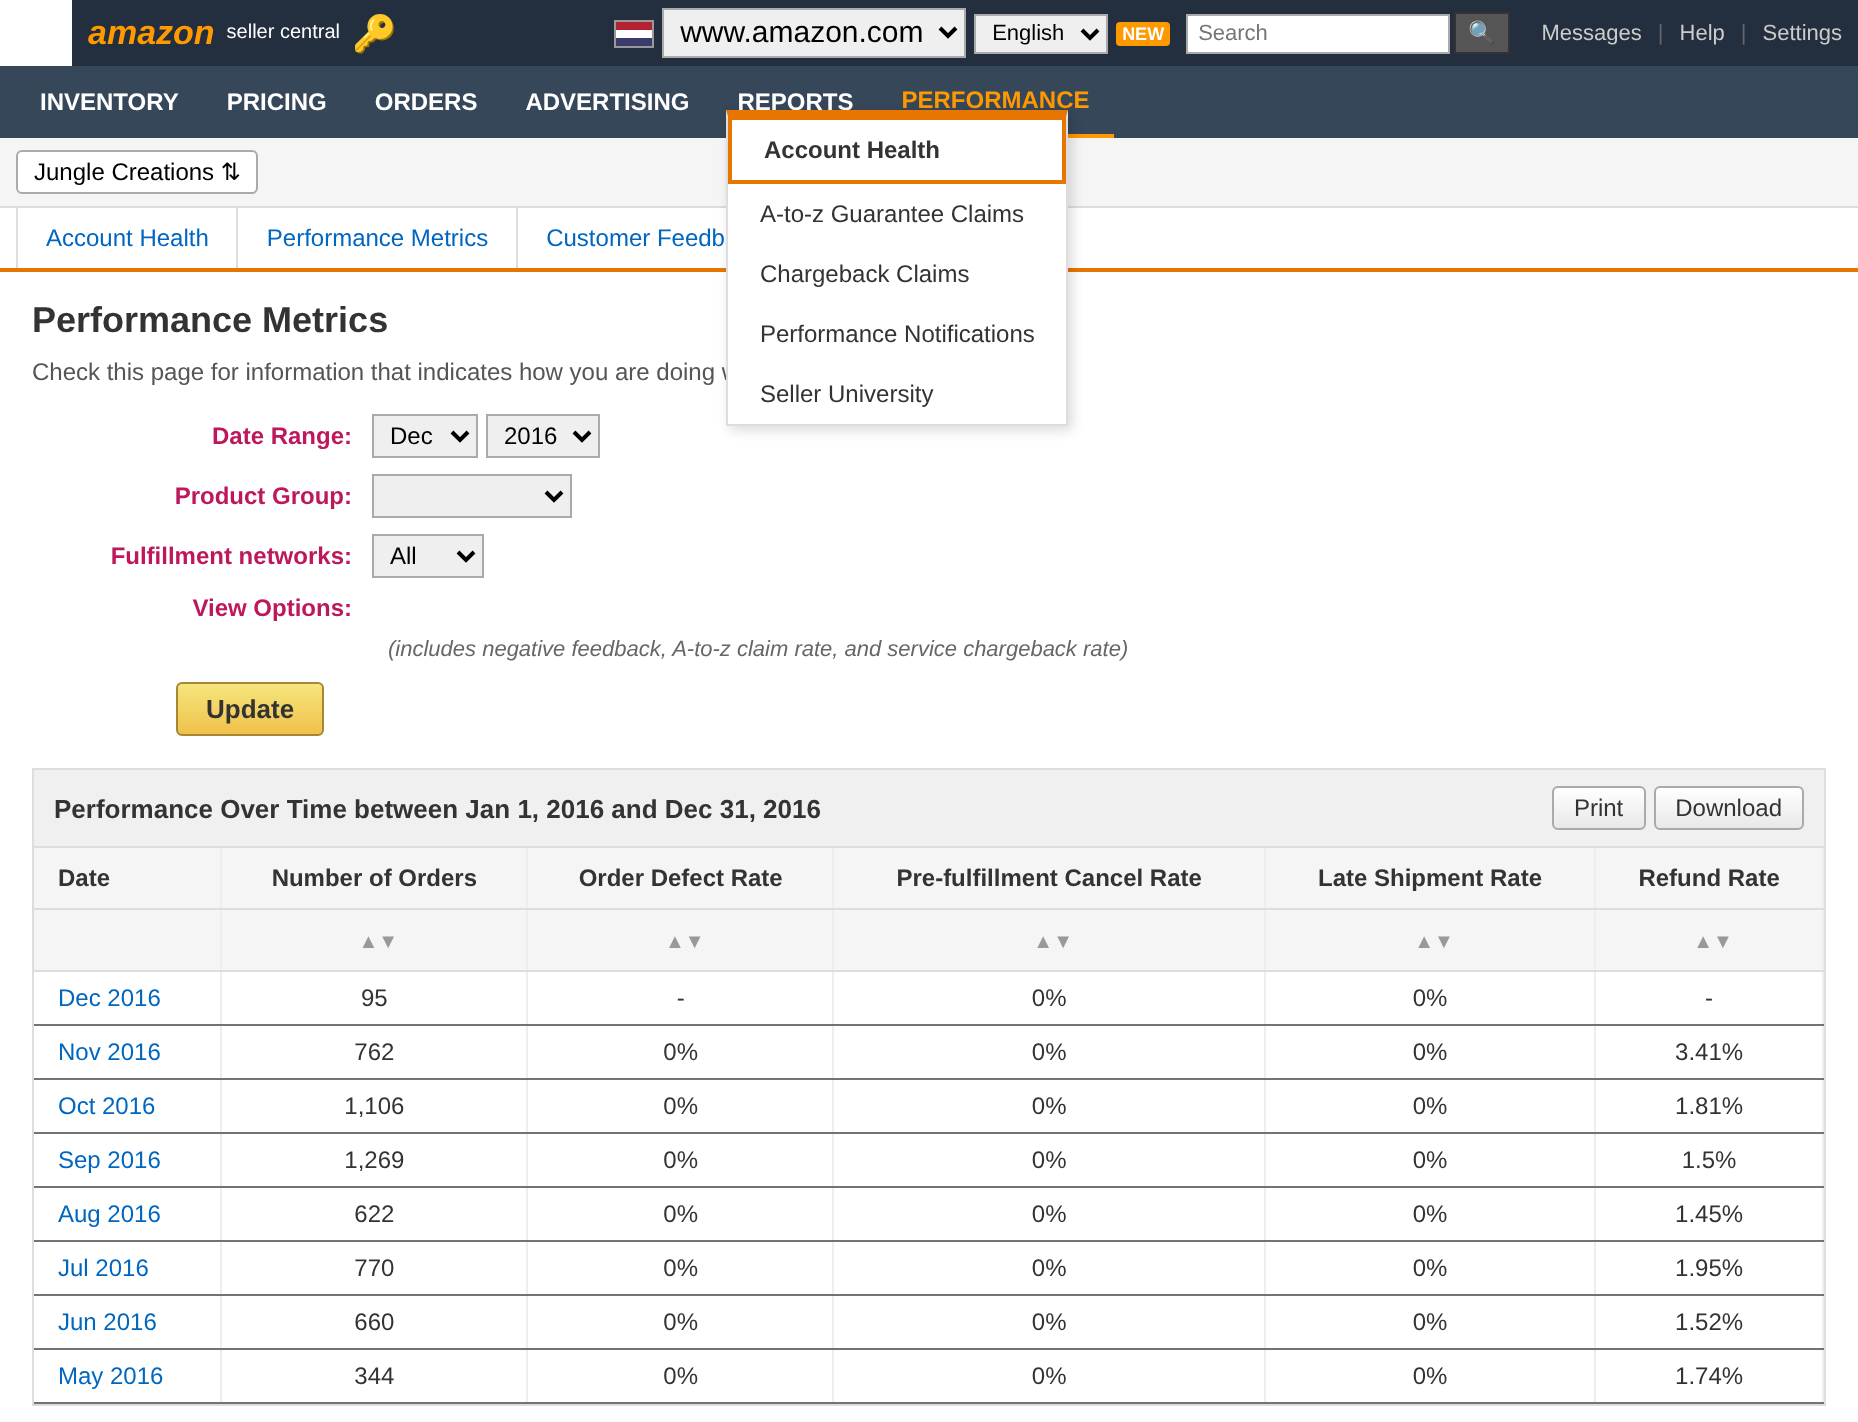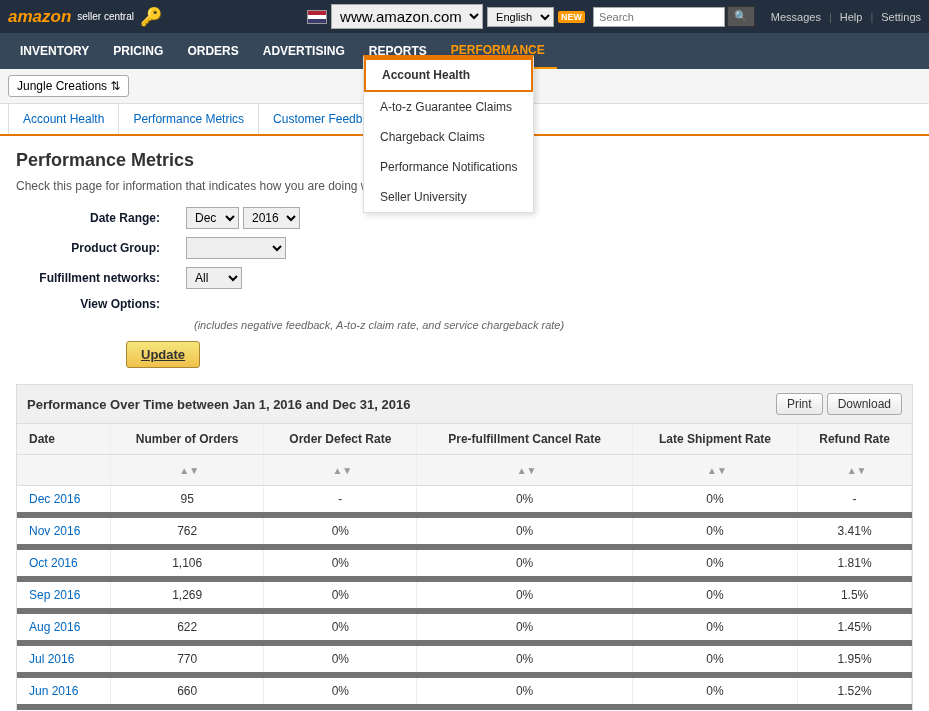--- a/index.html
+++ b/index.html
@@ -5,20 +5,21 @@
     * { box-sizing: border-box; margin: 0; padding: 0; }
     body { font-family: Arial, sans-serif; font-size: 12px; color: #333; background: #fff; }
 
     
     #top-header {
       background: #232f3e;
       display: flex;
       align-items: center;
       padding: 4px 8px;
       gap: 8px;
+      margin-left: 36px;
     }
     #logo-area {
       display: flex;
       align-items: center;
       gap: 6px;
     }
     #region-select {
       margin-left: auto;
       display: flex;
       align-items: center;
@@ -146,22 +147,22 @@
     .filter-row {
       display: flex;
       align-items: center;
       margin-bottom: 8px;
       font-size: 12px;
     }
     .filter-label {
       font-weight: bold;
       width: 170px;
       text-align: right;
-      padding-right: 26px;
-      color: #0f172a;
+      padding-right: 10px;
+      color: #be185d;
     }
     .filter-value {
       display: flex;
       align-items: center;
       gap: 4px;
     }
     select.form-select {
       font-size: 12px;
       padding: 2px 4px;
       border: 1px solid #aaa;
@@ -187,22 +188,21 @@
 
     .update-btn {
       background: linear-gradient(#f5e67c, #f0c14b);
       border: 1px solid #a88734;
       border-radius: 3px;
       padding: 5px 14px;
       font-size: 13px;
       font-weight: bold;
       cursor: pointer;
       color: #333;
-      margin-left: 110px;
-      text-decoration: underline;
+      margin-left: 72px;
     }
 
     
     #table-section {
       margin-top: 16px;
       border: 1px solid #ddd;
     }
 
     #table-header-bar {
       background: #f0f0f0;
@@ -241,21 +241,21 @@
       background: #f5f5f5;
       border-bottom: 1px solid #ddd;
       border-right: 1px solid #eee;
       padding: 8px 10px;
       text-align: center;
       font-weight: bold;
       color: #333;
     }
     table.data-table th:first-child { text-align: left; padding-left: 12px; }
     table.data-table td {
-      border-bottom: 6px solid #737373;
+      border-bottom: 1px solid #737373;
       border-right: 1px solid #eee;
       padding: 6px 10px;
       text-align: center;
       color: #333;
     }
     table.data-table td:first-child {
       text-align: left;
       padding-left: 12px;
     }
     table.data-table td a { color: #0066c0; text-decoration: none; }

